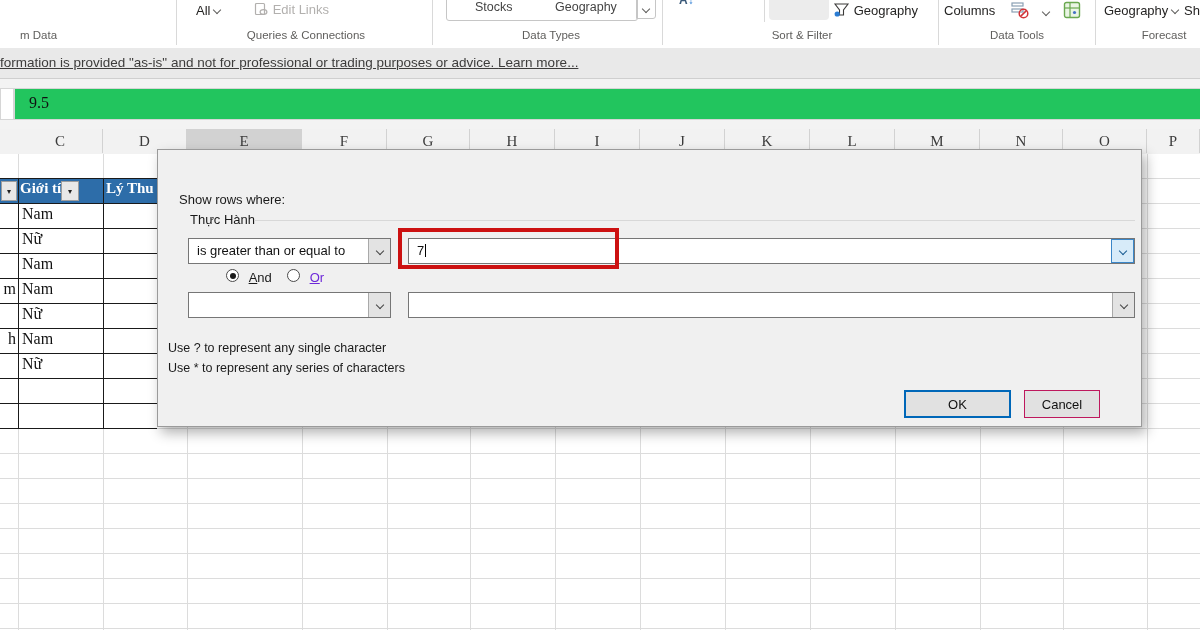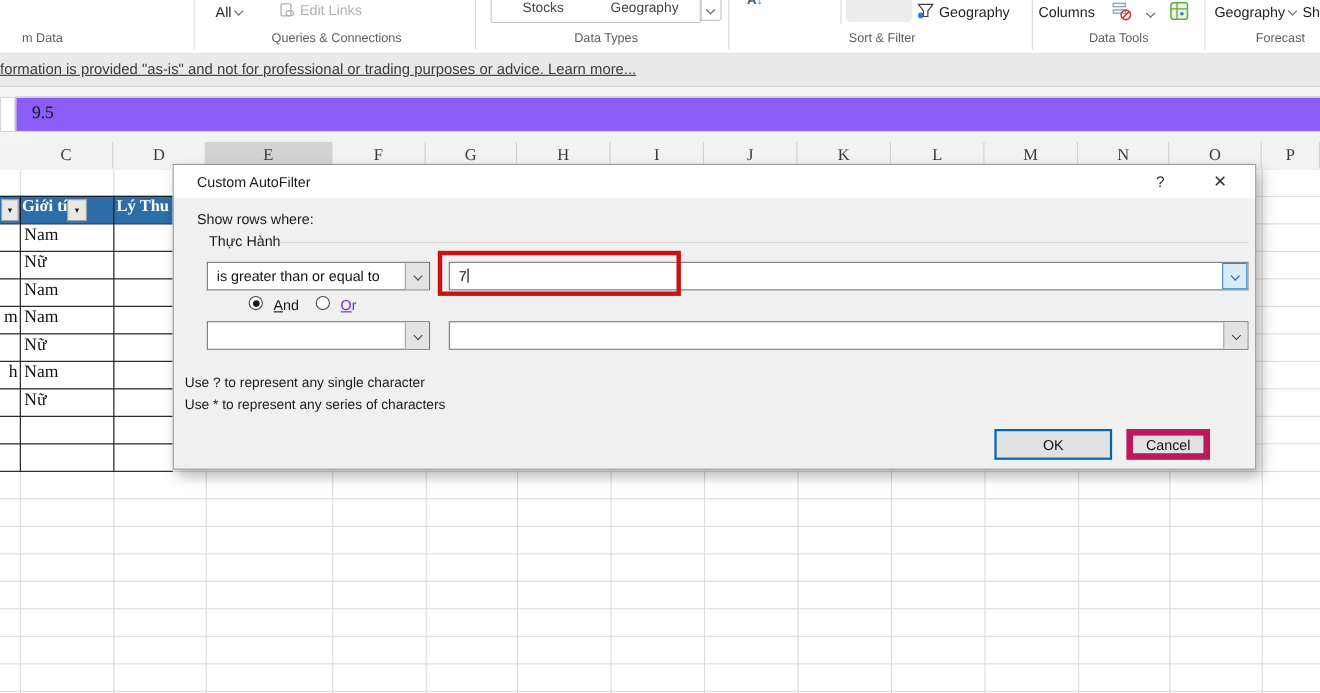--- a/index.html
+++ b/index.html
@@ -13,21 +13,21 @@
   .rib-sep{position:absolute;top:0;height:45px;width:1px;background:#d9d9d9;}
   .rib-text{font-size:13px;color:#252423;white-space:nowrap;}
   .chev{display:inline-block;width:5px;height:5px;border-right:1.4px solid #5f5e5c;
         border-bottom:1.4px solid #5f5e5c;transform:rotate(45deg);vertical-align:2px;}
   
   #notice{position:absolute;left:0;top:48px;width:1200px;height:30px;background:#e9e9e9;
           border-bottom:1px solid #cfcfcf;}
   #notice .txt{position:absolute;left:0;top:7px;font-size:13.5px;color:#3d3c3b;
                text-decoration:underline;white-space:nowrap;}
   #fxrow{position:absolute;left:0;top:79px;width:1200px;height:50px;background:#f3f3f3;}
-  #fxbox{position:absolute;left:14px;top:9px;width:1186px;height:30px;background:#8b5cf6;
+  #fxbox{position:absolute;left:14px;top:9px;width:1186px;height:30px;background:#22c55e;
          border:1px solid #d6d6d6;border-right:none;}
   #fxstub{position:absolute;left:0;top:9px;width:12px;height:30px;background:#fff;
           border:1px solid #d6d6d6;}
   .serif{font-family:"Liberation Serif","DejaVu Serif",serif;}
   
   #colheads{position:absolute;left:0;top:129px;width:1200px;height:25px;background:#f2f2f2;
             border-bottom:1px solid #c2c2c2;}
   .col-cell{position:absolute;top:0;height:24px;border-right:1px solid #d2d2d2;
             font-family:"Liberation Serif","DejaVu Serif",serif;font-size:15px;color:#3c3c3c;
             display:flex;align-items:center;justify-content:center;}
@@ -221,25 +221,20 @@
       <div class="tline" style="left: 0px; top: 199px; width: 157px; height: 1px;"></div>
       <div class="tline" style="left: 0px; top: 224px; width: 157px; height: 1px;"></div>
       <div class="tline" style="left: 0px; top: 249px; width: 157px; height: 1px;"></div>
       <div class="tline" style="left: 0px; top: 274px; width: 157px; height: 1px;"></div>
       <div class="tline" style="left: 18px; top: 24px; width: 1px; height: 251px;"></div>
       <div class="tline" style="left: 103px; top: 24px; width: 1px; height: 251px;"></div>
     </div>
 </div>
 
 <div id="dlg">
-  <div id="dlgTitle">
-    <span class="abs" style="left:21px;top:8px;font-size:13px;color:#1a1a1a;">Custom AutoFilter</span>
-    <span class="abs" style="left:893px;top:7px;font-size:14px;color:#333;">?</span>
-    <span class="abs" style="left:945px;top:6px;font-size:15px;color:#333;">✕</span>
-  </div>
 
   <span class="abs" style="left:21px;top:42px;color:#1a1a1a;">Show rows where:</span>
   <span class="abs" style="left:32px;top:62px;color:#1a1a1a;">Thực Hành</span>
   <div class="abs" style="left:96px;top:70px;width:881px;height:1px;background:#d8d8d8;"></div>
 
   <div class="combo" style="left:30px;top:88px;width:203px;">
     <span class="field">is greater than or equal to</span>
     <div class="arrowBtn">
         <span class="chev"></span>
       </div>
@@ -271,14 +266,14 @@
     <span class="field"></span>
     <div class="arrowBtn">
         <span class="chev"></span>
       </div>
   </div>
 
   <span class="abs" style="left:10px;top:191px;font-size:12.5px;color:#1a1a1a;">Use ? to represent any single character</span>
   <span class="abs" style="left:10px;top:211px;font-size:12.5px;color:#1a1a1a;">Use * to represent any series of characters</span>
 
   <div class="btn" style="left:746px;top:240px;width:107px;border:2px solid #0067b8;">OK</div>
-  <div class="btn" style="left:866px;top:240px;width:76px;border:6px solid #be185d;">Cancel</div>
+  <div class="btn" style="left:866px;top:240px;width:76px;border:1px solid #be185d;">Cancel</div>
 </div>
 
 </body></html>

